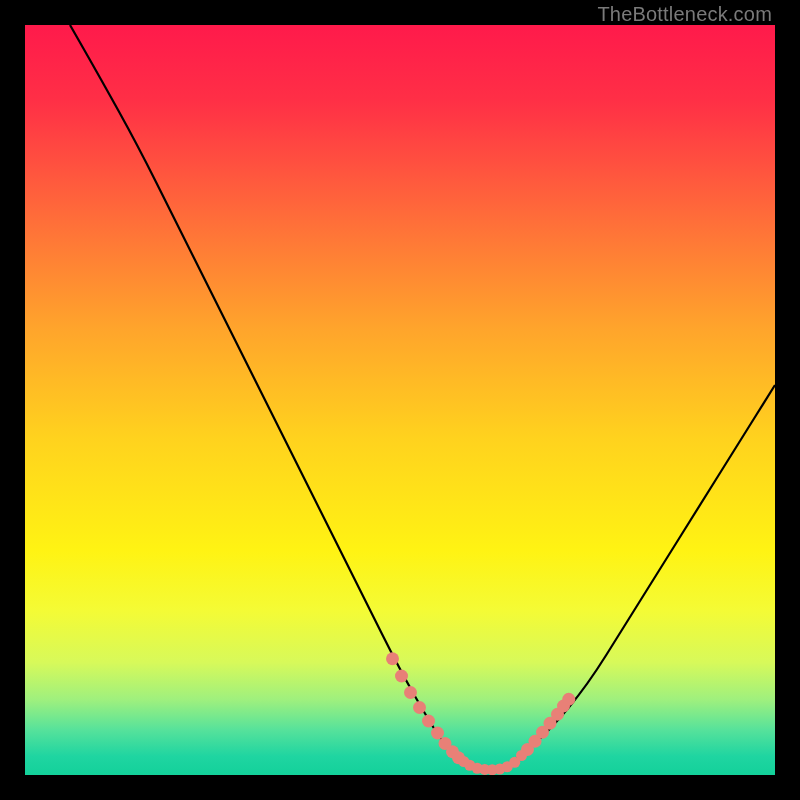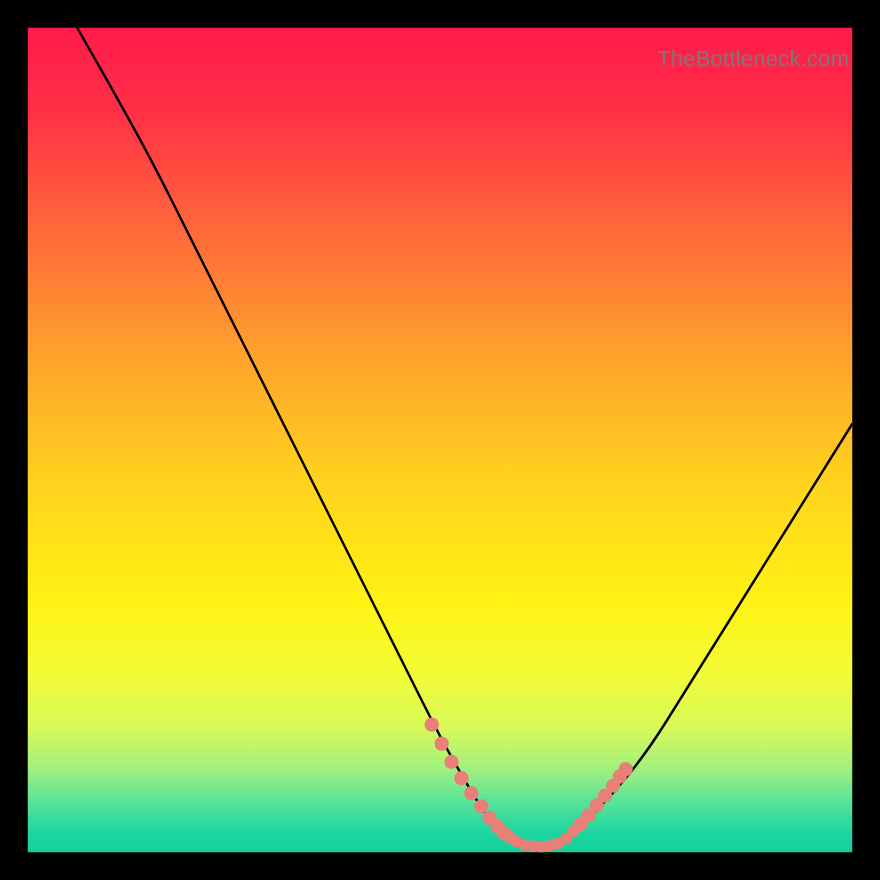--- a/index.html
+++ b/index.html
@@ -26,21 +26,20 @@
     height: 750px;
   }
   .watermark {
     position: absolute;
     top: 3px;
     right: 28px;
     font-family: Arial, Helvetica, sans-serif;
     font-size: 20px;
     color: #7a7a7a;
     letter-spacing: 0.2px;
-    margin-top: 40px;
   }
   svg {
     display: block;
   }
 </style>
 </head>
 <body>
 
 <div class="frame">
   <svg class="plot-area" width="750" height="750" viewBox="0 0 750 750">

